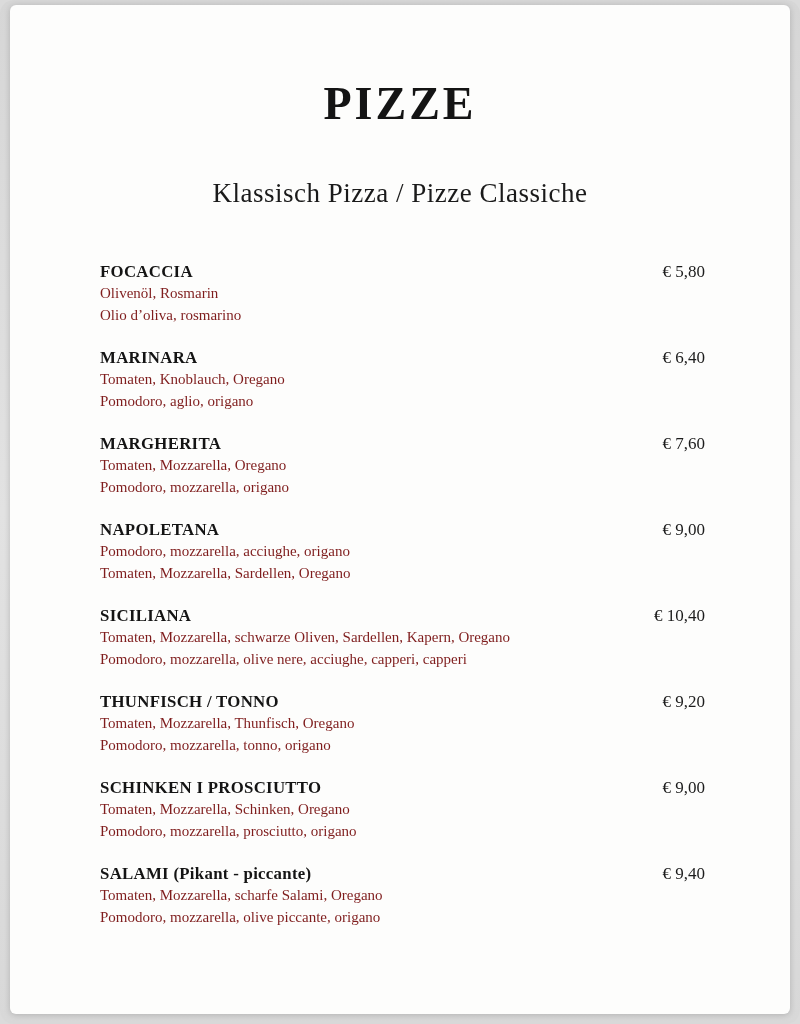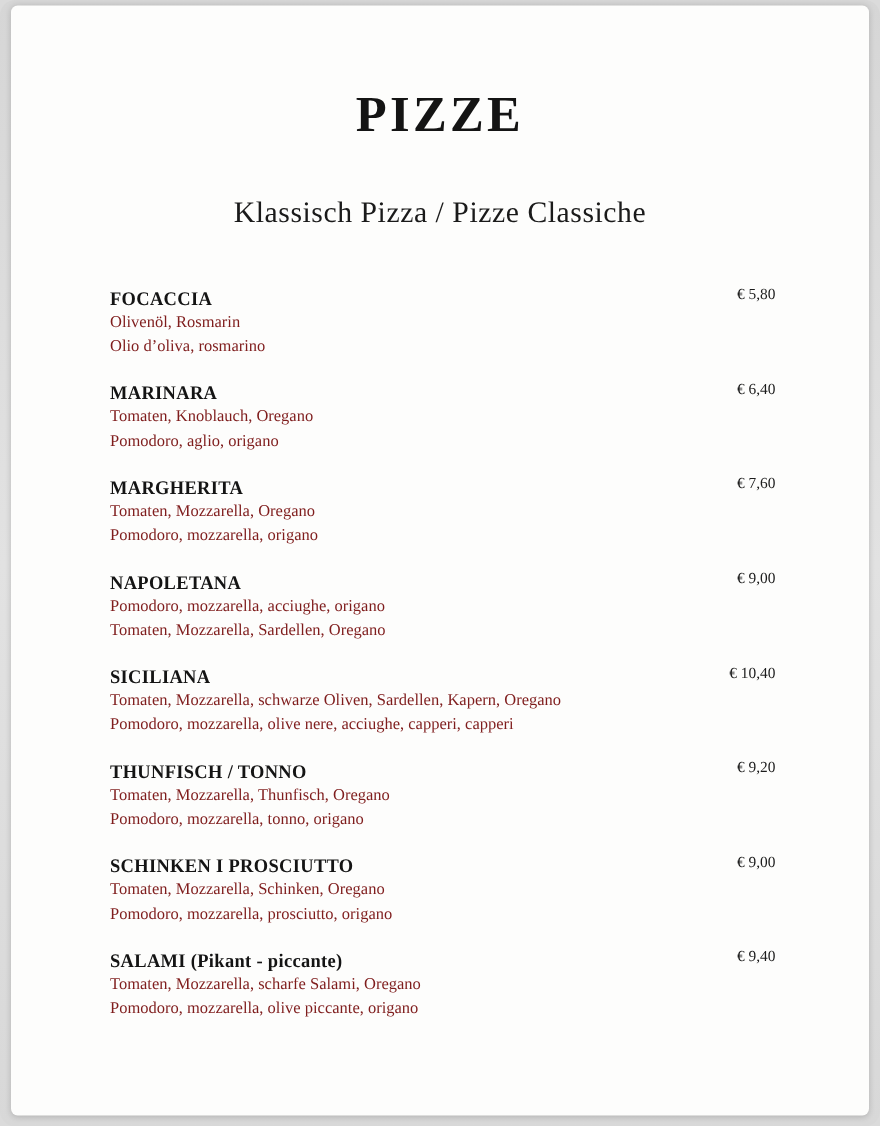--- a/index.html
+++ b/index.html
@@ -56,34 +56,34 @@
     padding-right: 85px;
   }
 
   .menu-item {
     margin-bottom: 21px;
   }
 
   .item-header {
     display: flex;
     justify-content: space-between;
-    align-items: flex-start;
+    align-items: flex-end;
   }
 
   .item-name {
     font-weight: 700;
     font-size: 17.5px;
     letter-spacing: 0.3px;
     color: #141414;
     transform: scaleX(0.96);
     transform-origin: left;
   }
 
   .item-price {
-    font-size: 14px;
+    font-size: 17px;
     color: #1c1c1c;
     white-space: nowrap;
   }
 
   .item-desc {
     font-size: 15px;
     line-height: 21px;
     color: #7f1d1d;
     margin-top: 1px;
   }

